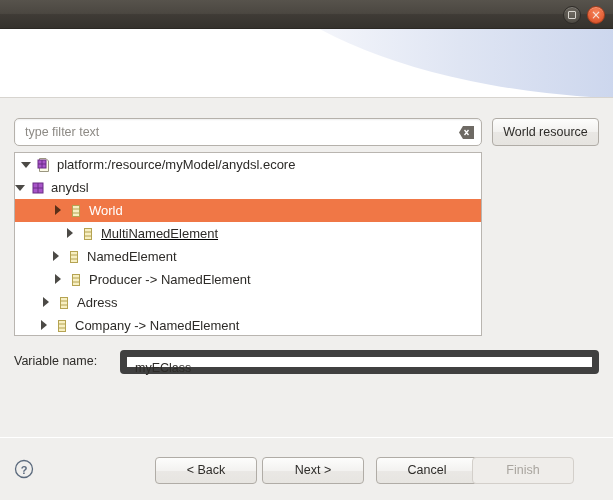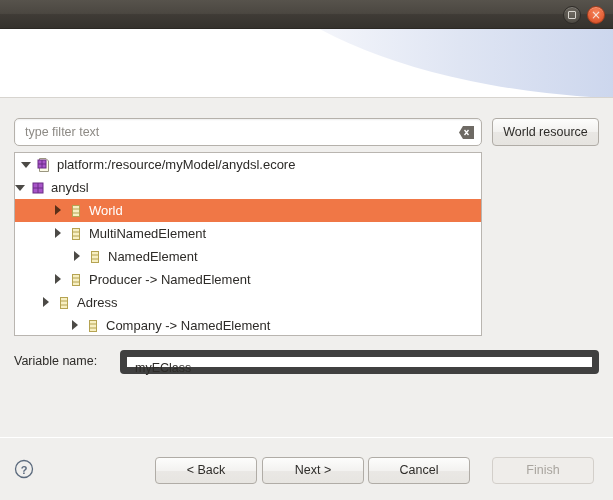--- a/index.html
+++ b/index.html
@@ -260,23 +260,23 @@
     background: linear-gradient(to bottom, #fdfdfc 0%, #f3f2f0 50%, #eae8e5 51%, #e7e5e1 100%);
     border: 1px solid #b0aca6;
     border-radius: 4px;
     text-align: center;
     line-height: 25px;
     font-size: 12.5px;
     color: #2e2c29;
   }
   #back-button   { left: 155px; }
   #next-button   { left: 262px; }
-  #cancel-button { left: 368px; }
+  #cancel-button { left: 376px; }
   #finish-button {
-    left: 492px;
+    left: 472px;
     background: #efedea;
     border: 1px solid #d3cfca;
     color: #a9a59f;
   }
 </style>
 </head>
 <body>
 
 <div id="window">
 
@@ -337,65 +337,65 @@
         <span class="twisty collapsed"></span>
         <span class="node-icon">
           <svg width="16" height="16" viewBox="0 0 16 16">
             <rect x="4.5" y="2.5" width="7" height="11" fill="#f7efc2" stroke="#b5a352" stroke-width="1"></rect>
             <line x1="4.5" y1="6" x2="11.5" y2="6" stroke="#b5a352" stroke-width="1"></line>
             <line x1="4.5" y1="10" x2="11.5" y2="10" stroke="#b5a352" stroke-width="1"></line>
           </svg>
         </span>
         <span class="row-label">World</span>
       </div>
+      <div class="tree-row" style="padding-left: 50px; text-decoration: underline;">
+        <span class="twisty collapsed"></span>
+        <span class="node-icon">
+          <svg width="16" height="16" viewBox="0 0 16 16">
+            <rect x="4.5" y="2.5" width="7" height="11" fill="#f7efc2" stroke="#b5a352" stroke-width="1"></rect>
+            <line x1="4.5" y1="6" x2="11.5" y2="6" stroke="#b5a352" stroke-width="1"></line>
+            <line x1="4.5" y1="10" x2="11.5" y2="10" stroke="#b5a352" stroke-width="1"></line>
+          </svg>
+        </span>
+        <span class="row-label">MultiNamedElement</span>
+      </div>
+      <div class="tree-row" style="padding-left: 36px;">
+        <span class="twisty collapsed"></span>
+        <span class="node-icon">
+          <svg width="16" height="16" viewBox="0 0 16 16">
+            <rect x="4.5" y="2.5" width="7" height="11" fill="#f7efc2" stroke="#b5a352" stroke-width="1"></rect>
+            <line x1="4.5" y1="6" x2="11.5" y2="6" stroke="#b5a352" stroke-width="1"></line>
+            <line x1="4.5" y1="10" x2="11.5" y2="10" stroke="#b5a352" stroke-width="1"></line>
+          </svg>
+        </span>
+        <span class="row-label">NamedElement</span>
+      </div>
       <div class="tree-row" style="padding-left: 38px;">
         <span class="twisty collapsed"></span>
         <span class="node-icon">
           <svg width="16" height="16" viewBox="0 0 16 16">
             <rect x="4.5" y="2.5" width="7" height="11" fill="#f7efc2" stroke="#b5a352" stroke-width="1"></rect>
             <line x1="4.5" y1="6" x2="11.5" y2="6" stroke="#b5a352" stroke-width="1"></line>
             <line x1="4.5" y1="10" x2="11.5" y2="10" stroke="#b5a352" stroke-width="1"></line>
           </svg>
         </span>
-        <span class="row-label">MultiNamedElement</span>
-      </div>
-      <div class="tree-row" style="padding-left: 57px;">
-        <span class="twisty collapsed"></span>
-        <span class="node-icon">
-          <svg width="16" height="16" viewBox="0 0 16 16">
-            <rect x="4.5" y="2.5" width="7" height="11" fill="#f7efc2" stroke="#b5a352" stroke-width="1"></rect>
-            <line x1="4.5" y1="6" x2="11.5" y2="6" stroke="#b5a352" stroke-width="1"></line>
-            <line x1="4.5" y1="10" x2="11.5" y2="10" stroke="#b5a352" stroke-width="1"></line>
-          </svg>
-        </span>
-        <span class="row-label">NamedElement</span>
-      </div>
-      <div class="tree-row" style="padding-left: 38px;">
-        <span class="twisty collapsed"></span>
-        <span class="node-icon">
-          <svg width="16" height="16" viewBox="0 0 16 16">
-            <rect x="4.5" y="2.5" width="7" height="11" fill="#f7efc2" stroke="#b5a352" stroke-width="1"></rect>
-            <line x1="4.5" y1="6" x2="11.5" y2="6" stroke="#b5a352" stroke-width="1"></line>
-            <line x1="4.5" y1="10" x2="11.5" y2="10" stroke="#b5a352" stroke-width="1"></line>
-          </svg>
-        </span>
         <span class="row-label">Producer -&gt; NamedElement</span>
       </div>
       <div class="tree-row" style="padding-left: 26px;">
         <span class="twisty collapsed"></span>
         <span class="node-icon">
           <svg width="16" height="16" viewBox="0 0 16 16">
             <rect x="4.5" y="2.5" width="7" height="11" fill="#f7efc2" stroke="#b5a352" stroke-width="1"></rect>
             <line x1="4.5" y1="6" x2="11.5" y2="6" stroke="#b5a352" stroke-width="1"></line>
             <line x1="4.5" y1="10" x2="11.5" y2="10" stroke="#b5a352" stroke-width="1"></line>
           </svg>
         </span>
         <span class="row-label">Adress</span>
       </div>
-      <div class="tree-row" style="padding-left: 55px;">
+      <div class="tree-row" style="padding-left: 24px;">
         <span class="twisty collapsed"></span>
         <span class="node-icon">
           <svg width="16" height="16" viewBox="0 0 16 16">
             <rect x="4.5" y="2.5" width="7" height="11" fill="#f7efc2" stroke="#b5a352" stroke-width="1"></rect>
             <line x1="4.5" y1="6" x2="11.5" y2="6" stroke="#b5a352" stroke-width="1"></line>
             <line x1="4.5" y1="10" x2="11.5" y2="10" stroke="#b5a352" stroke-width="1"></line>
           </svg>
         </span>
         <span class="row-label">Company -&gt; NamedElement</span>
       </div>

